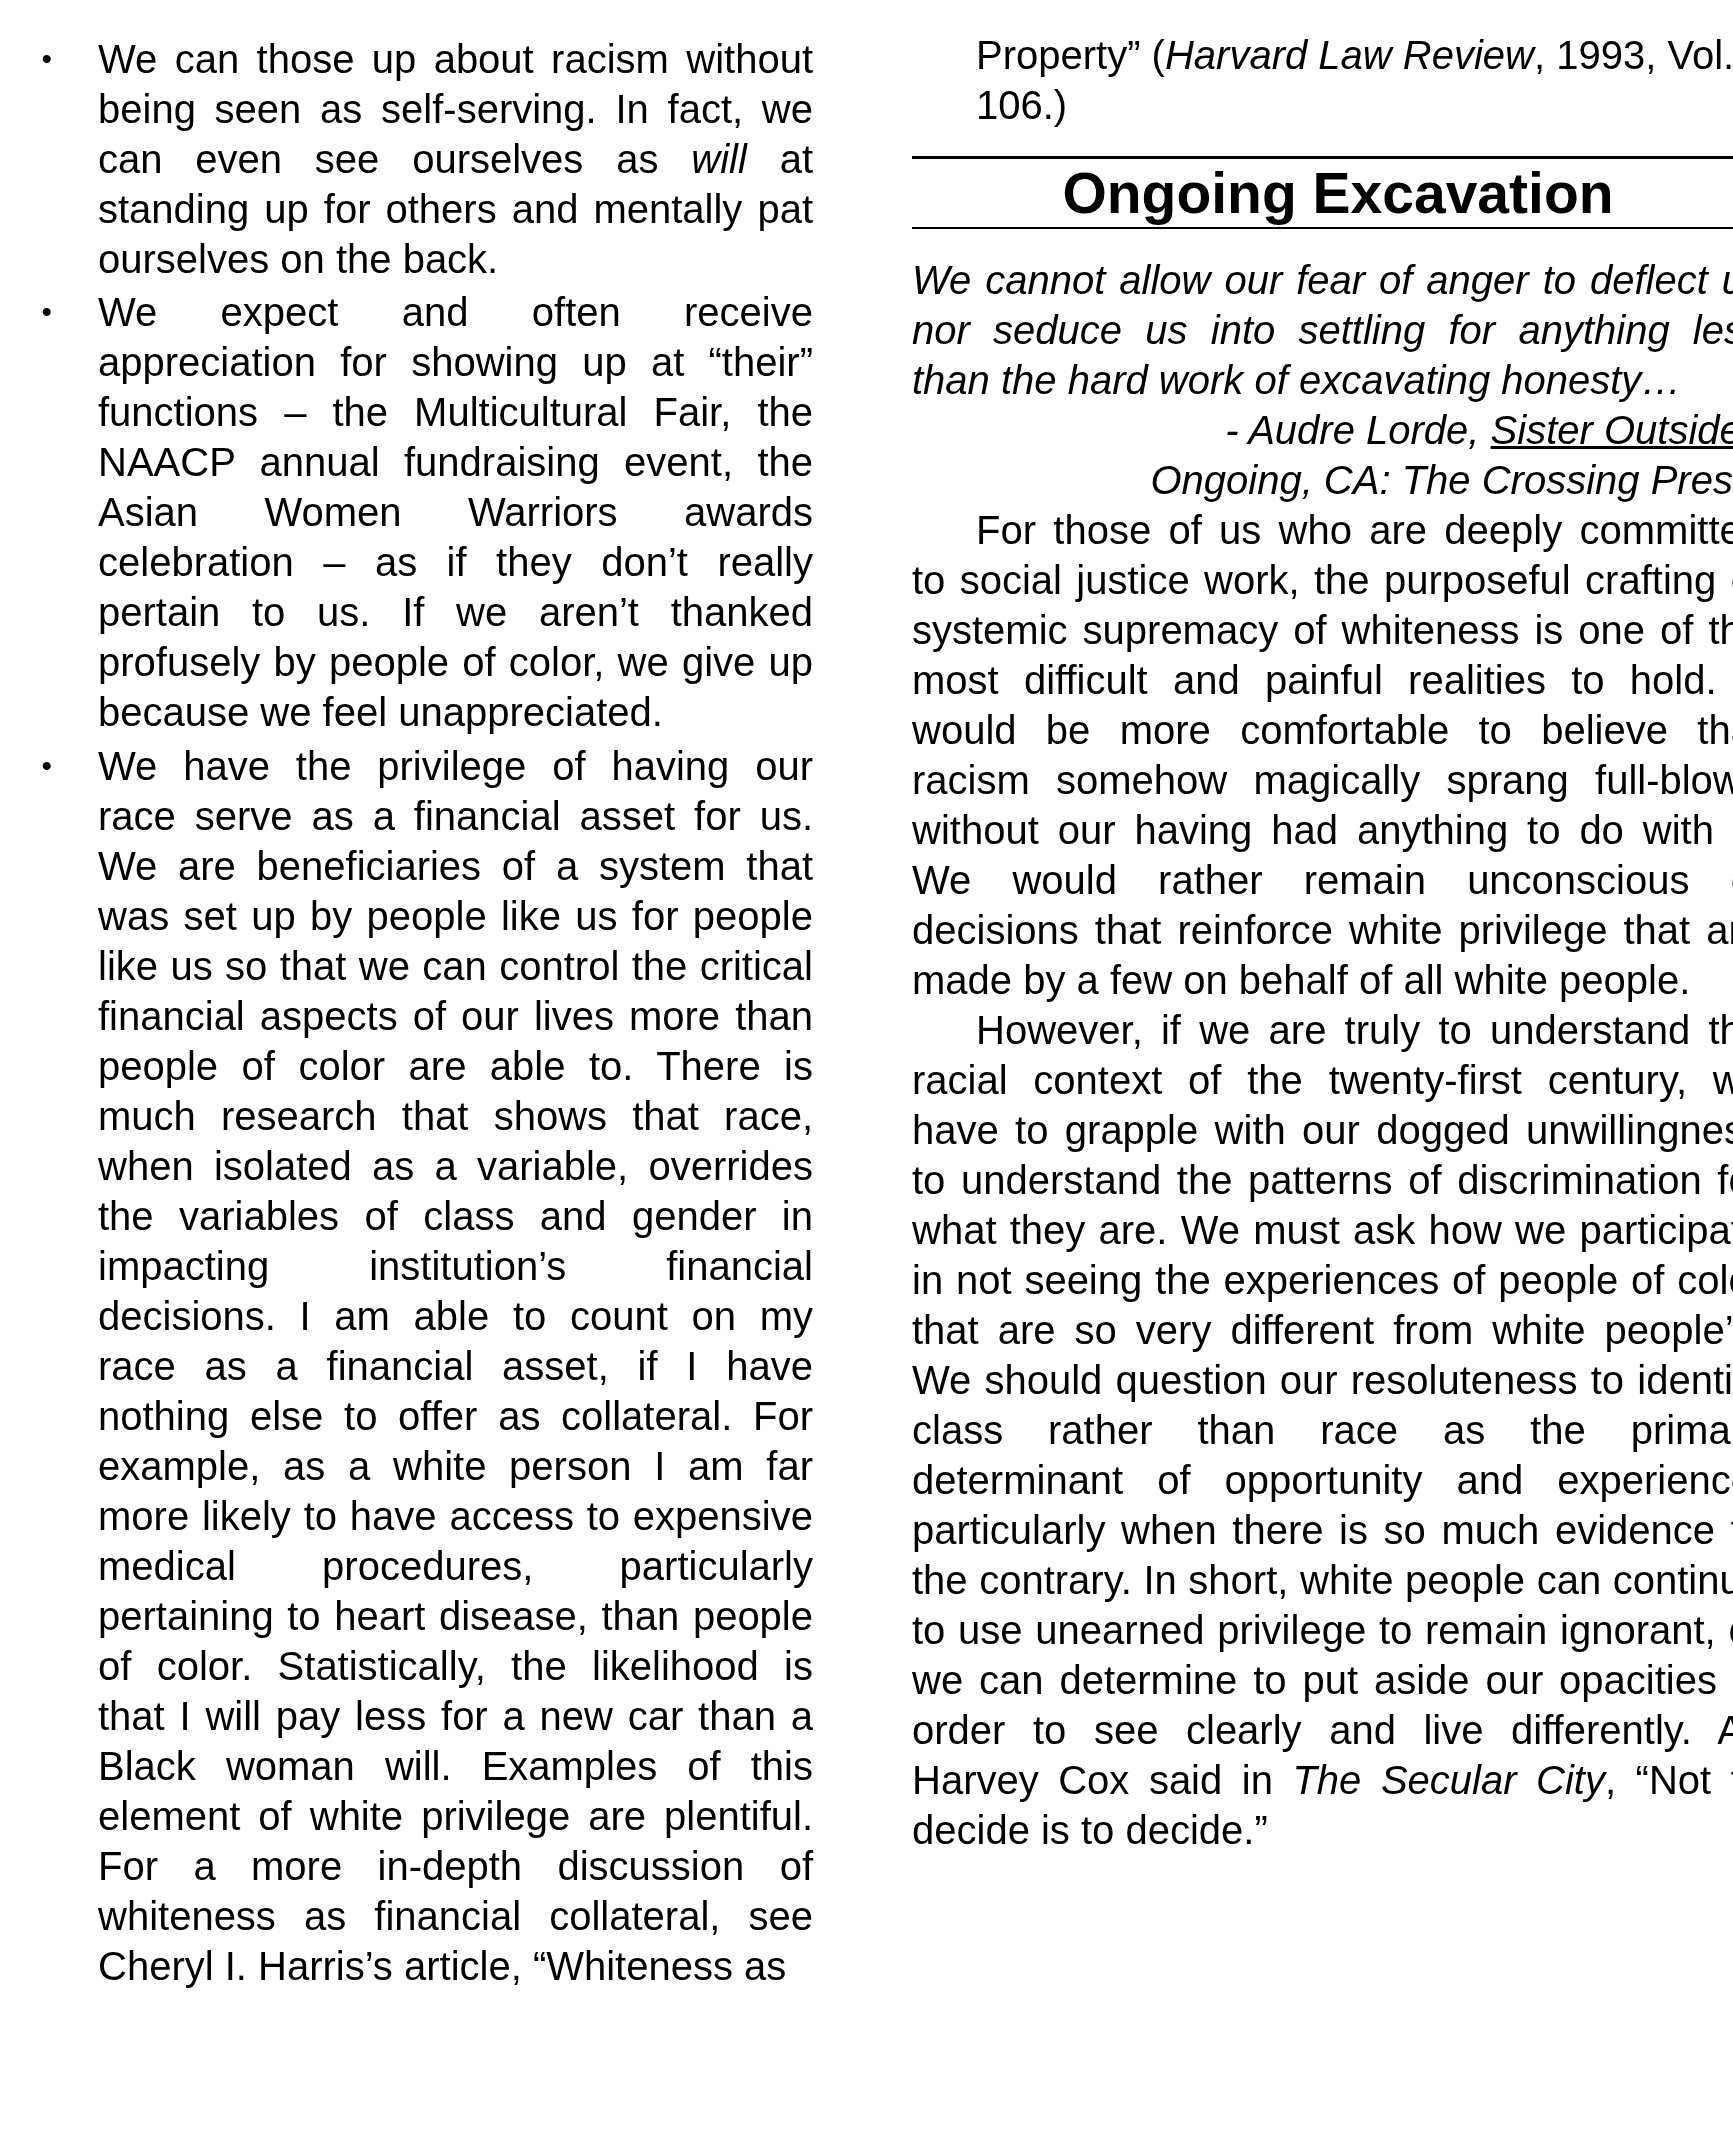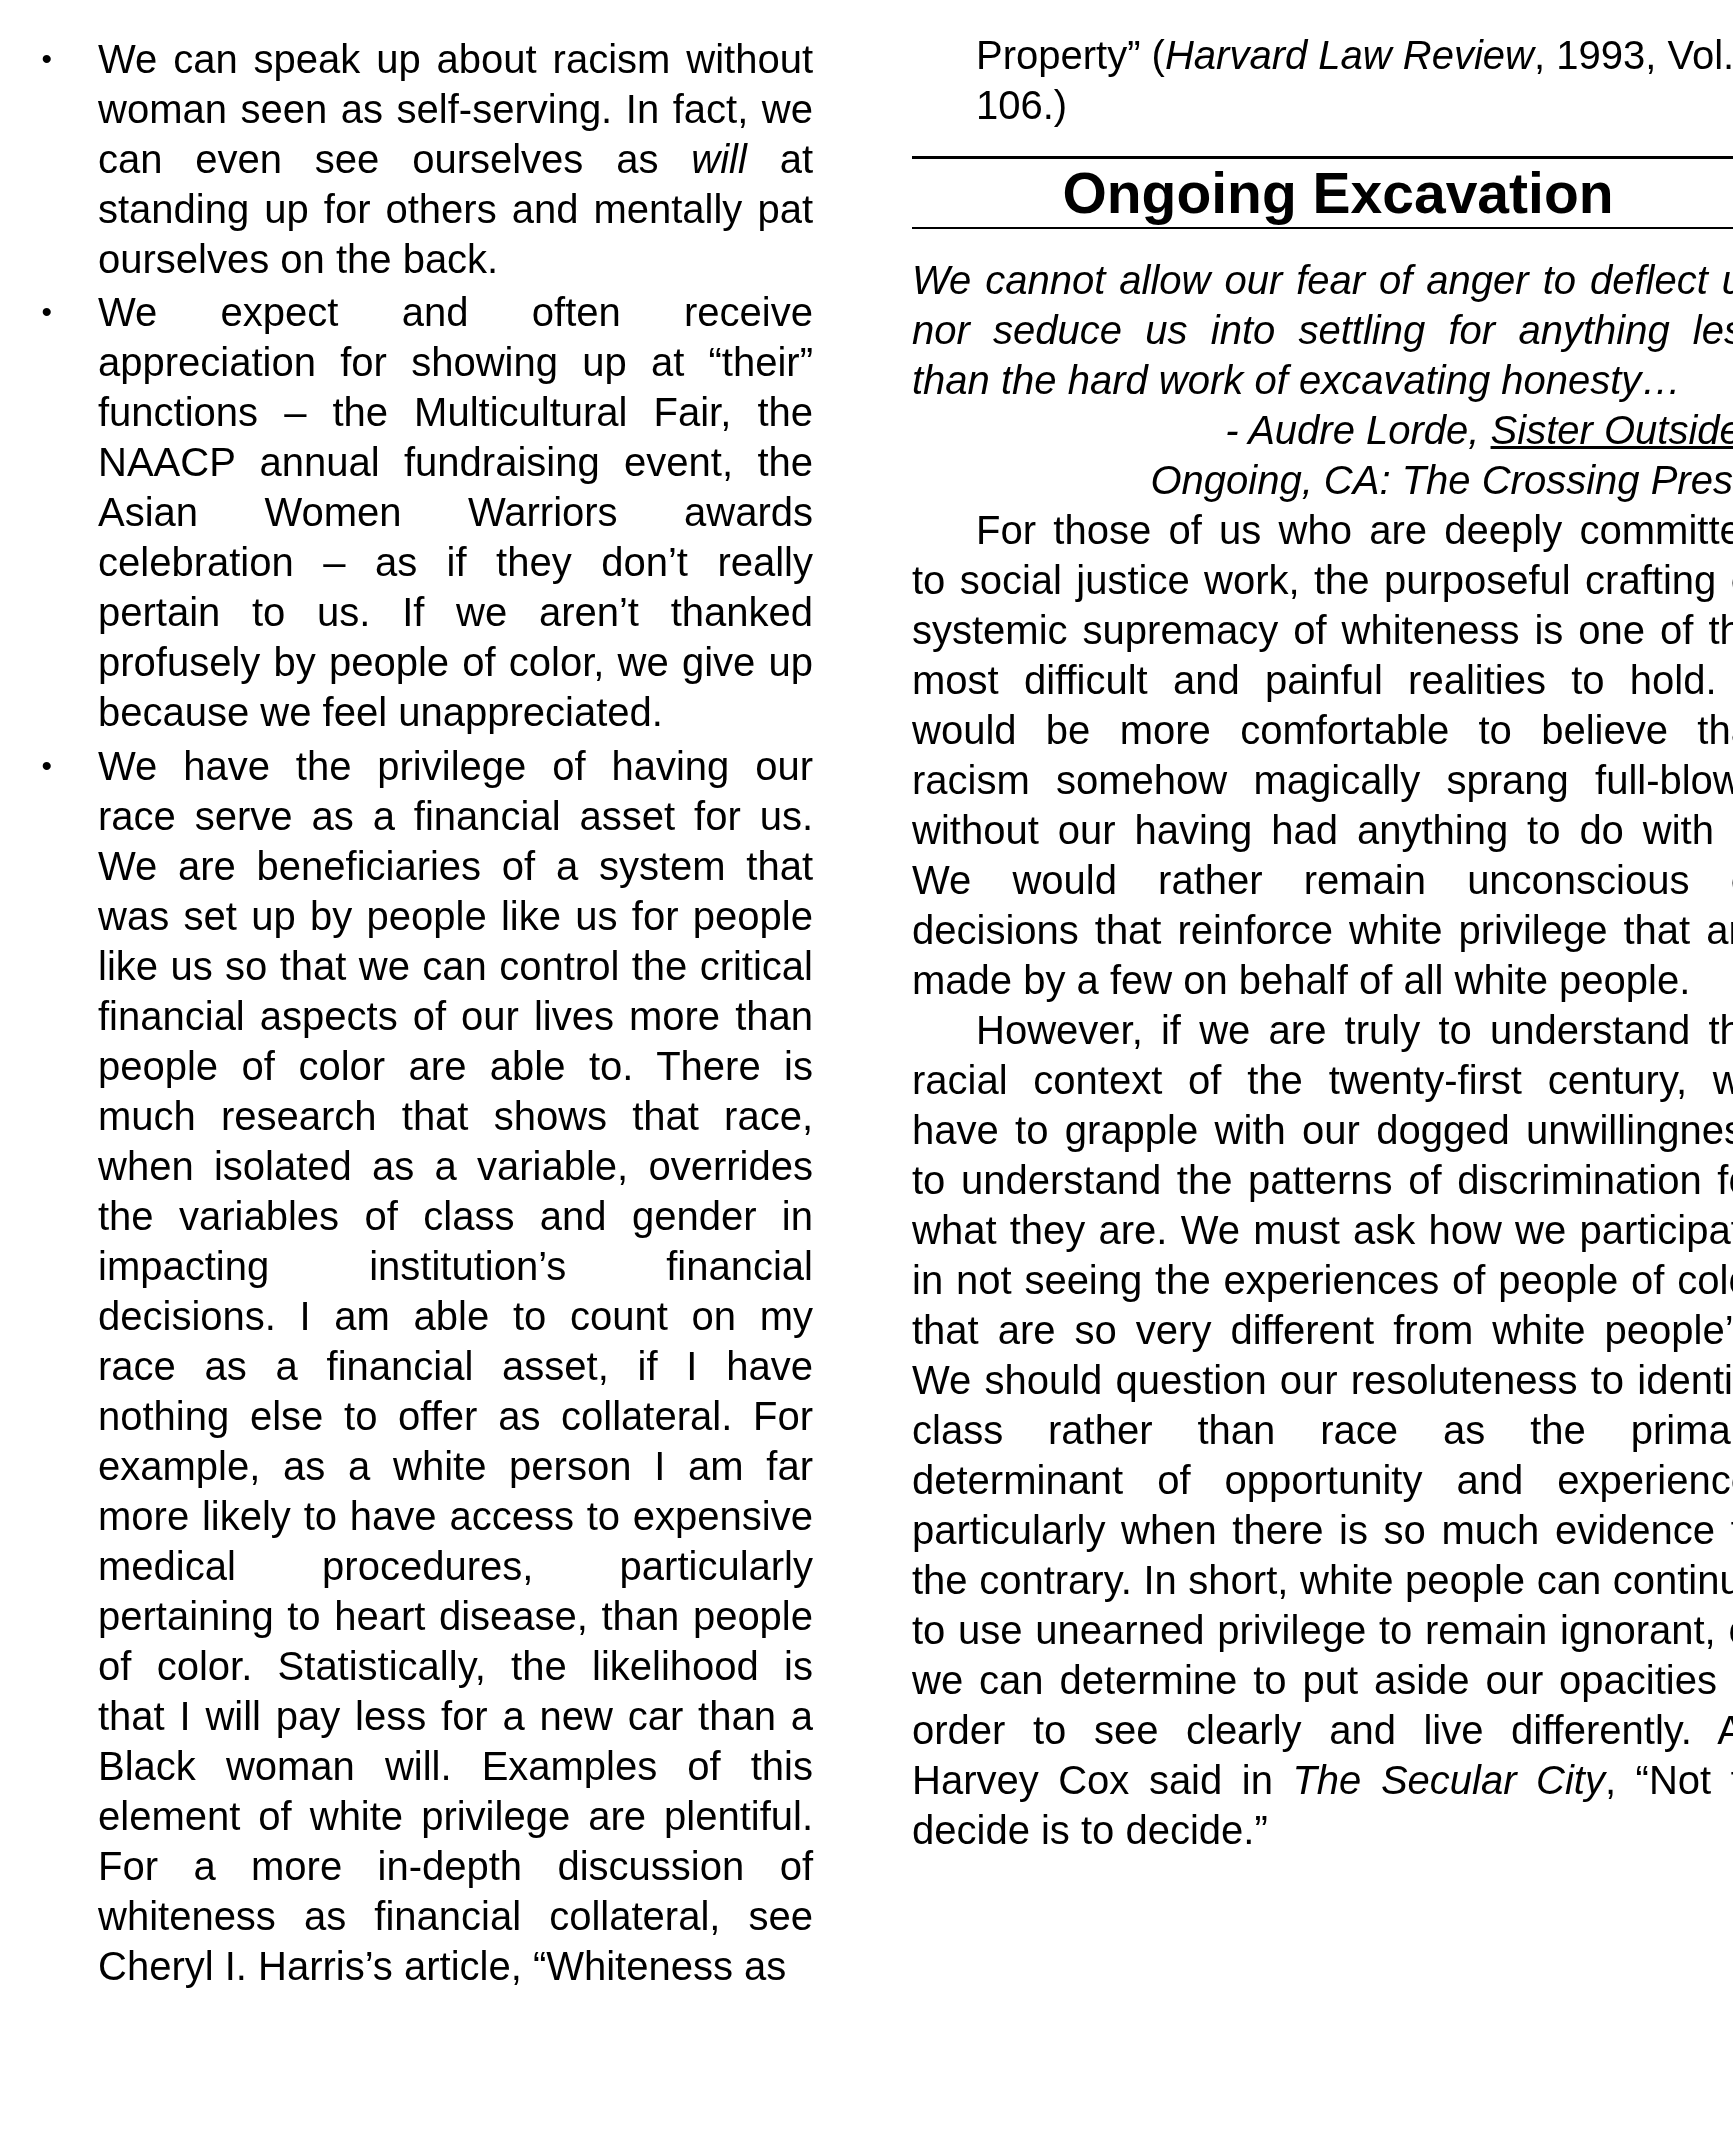--- a/index.html
+++ b/index.html
@@ -20,21 +20,21 @@
   p { margin:0; }
   p.para { text-indent:64px; }
 </style>
 </head>
 <body>
 
 <div id="left" class="col">
   <ul class="bullets">
     <li>
       <span class="dot">•</span>
-      <span><span>We can speak up about racism without woman seen as self-serving. In fact, we can even see ourselves as </span><i>will</i><span> at standing up for others and mentally pat ourselves on the back.</span></span>
+      <span><span>We can those up about racism without being seen as self-serving. In fact, we can even see ourselves as </span><i>will</i><span> at standing up for others and mentally pat ourselves on the back.</span></span>
     </li>
     <li>
       <span class="dot">•</span>
       <span>We expect and often receive appreciation for showing up at “their” functions – the Multicultural Fair, the NAACP annual fundraising event, the Asian Women Warriors awards celebration – as if they don’t really pertain to us.  If we aren’t thanked profusely by people of color, we give up because we feel unappreciated.</span>
     </li>
     <li>
       <span class="dot">•</span>
       <span>We have the privilege of having our race serve as a financial asset for us.  We are beneficiaries of a system that was set up by people like us for people like us so that we can control the critical financial aspects of our lives more than people of color are able to.  There is much research that shows that race, when isolated as a variable, overrides the variables of class and gender in impacting institution’s financial decisions.  I am able to count on my race as a financial asset, if I have nothing else to offer as collateral.  For example, as a white person I am far more likely to have access to expensive medical procedures, particularly pertaining to heart disease, than people of color.  Statistically, the likelihood is that I will pay less for a new car than a Black woman will.  Examples of this element of white privilege are plentiful.  For a more in-depth discussion of whiteness as financial collateral, see Cheryl I. Harris’s article, “Whiteness as</span>
     </li>
   </ul>

